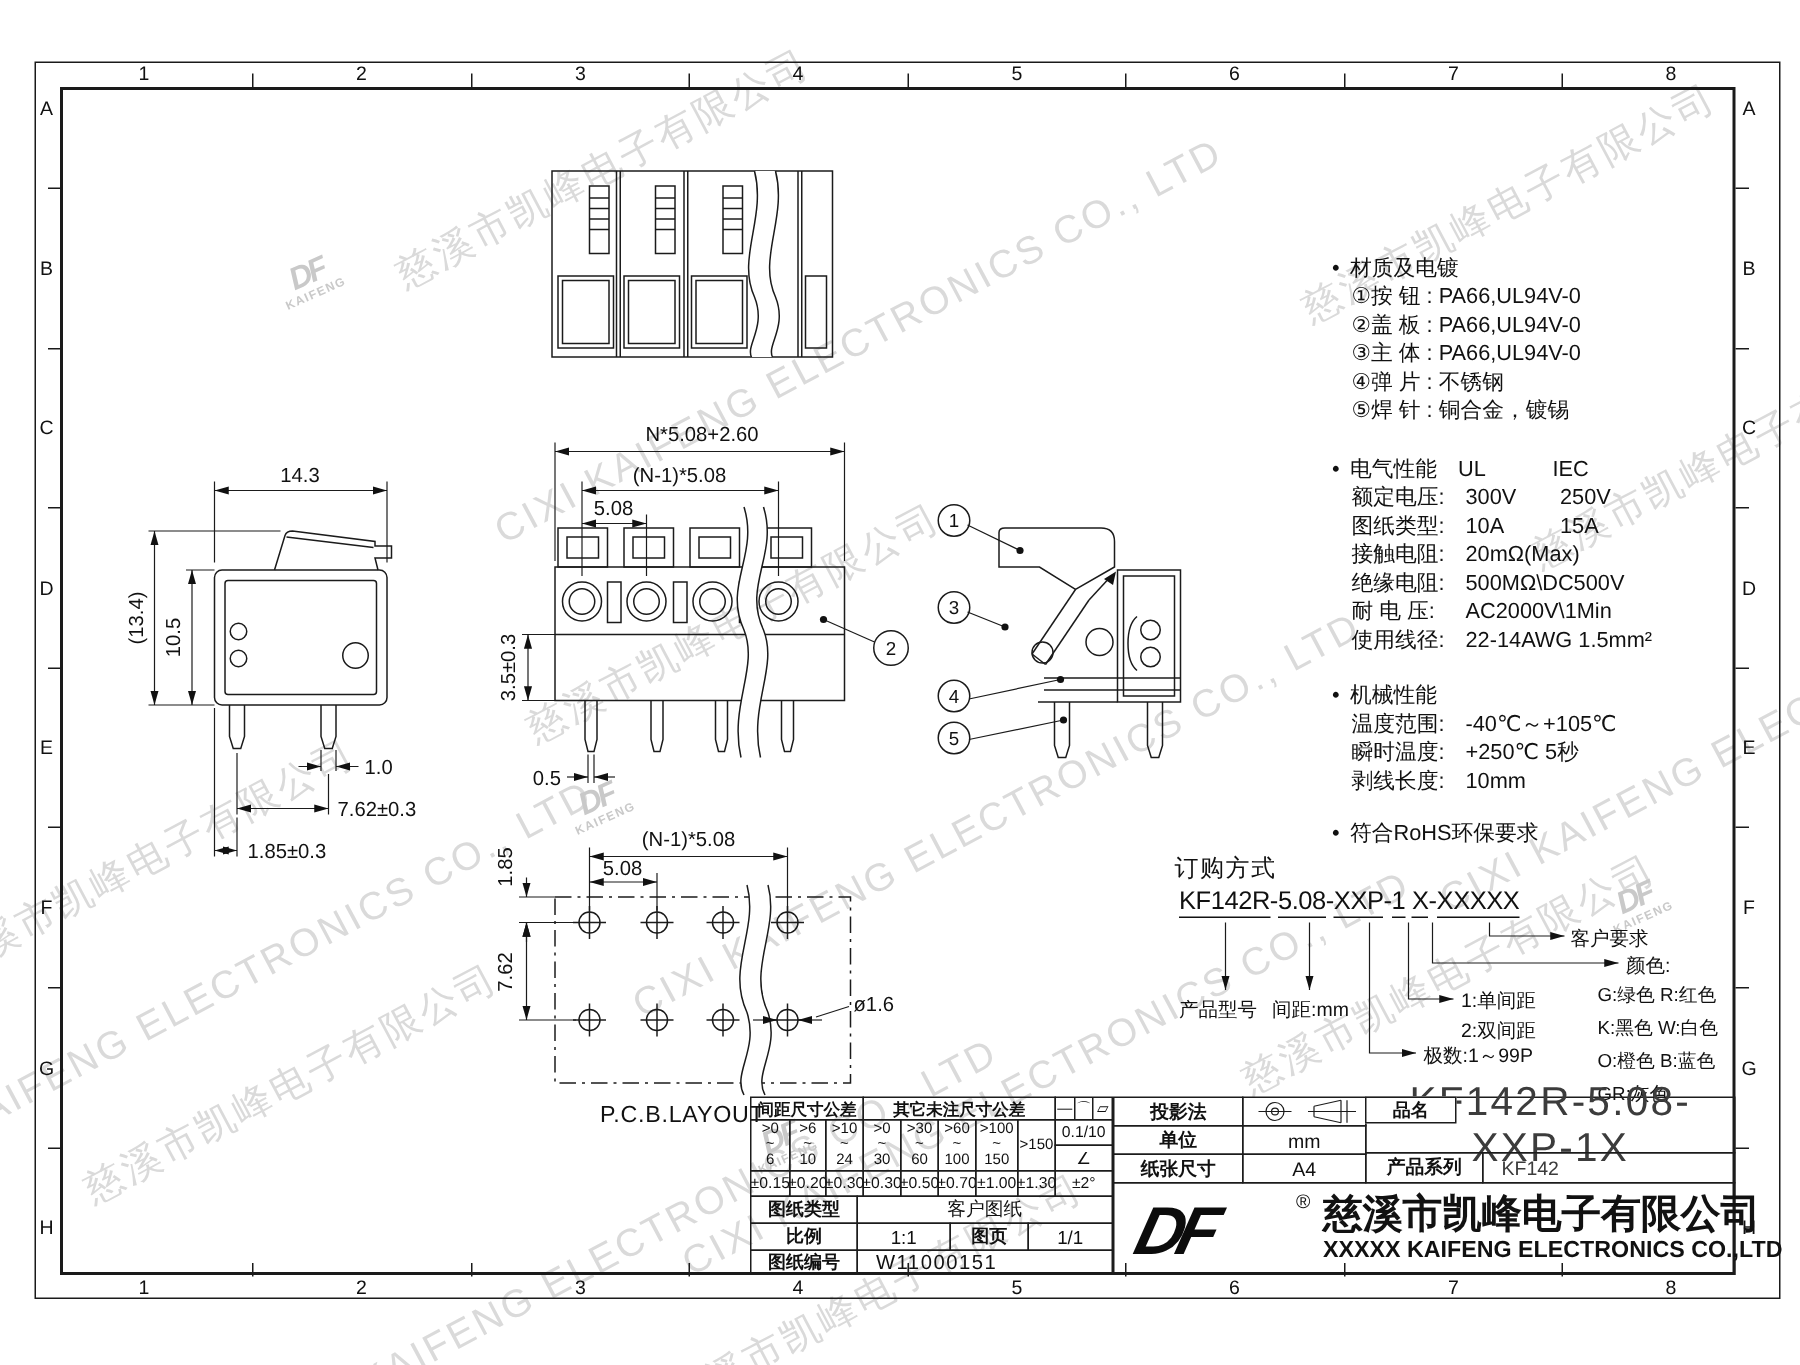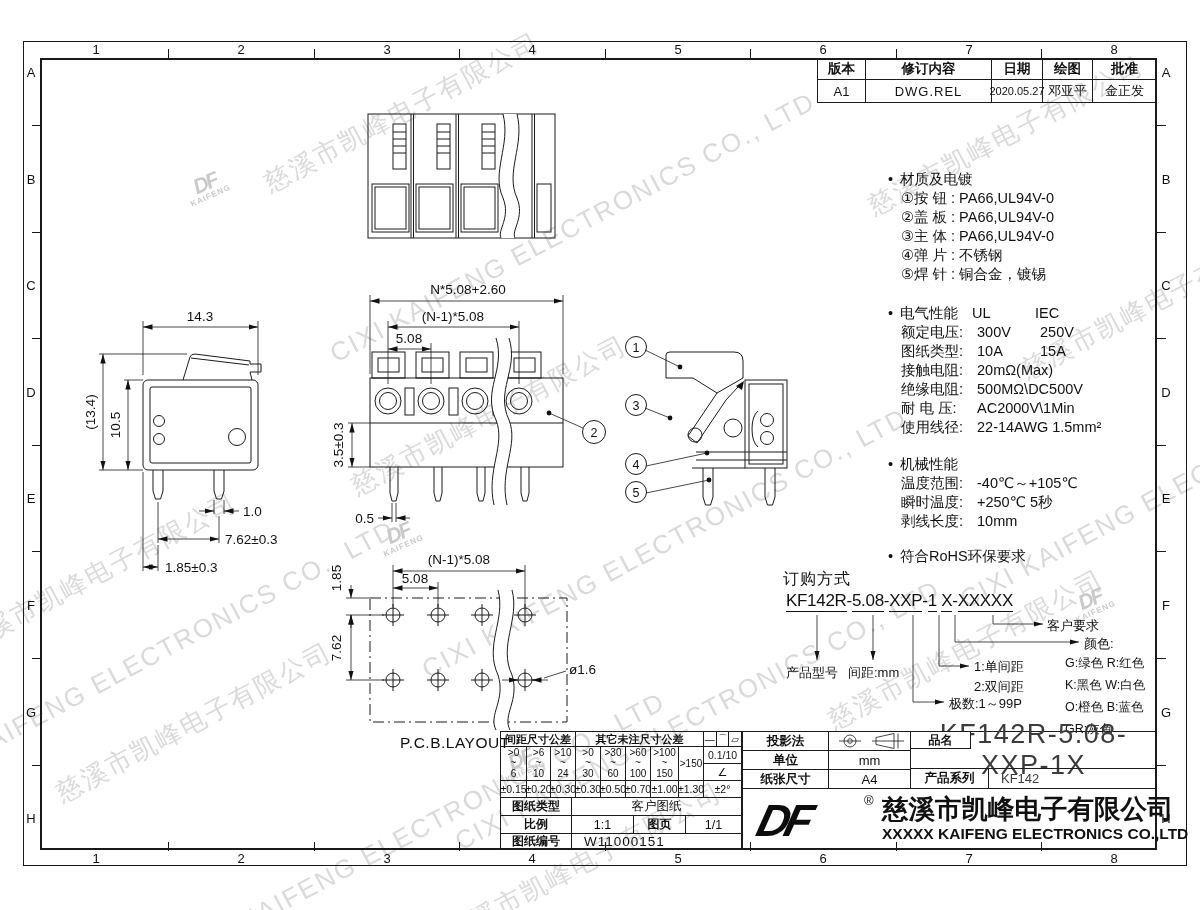--- a/index.html
+++ b/index.html
@@ -145,32 +145,20 @@
   <div class="tick" style="left:32px;top:658px;width:9px;height:1px"></div>
   <div class="tick" style="left:32px;top:765px;width:9px;height:1px"></div>
   <div class="tick" style="left:1157px;top:125px;width:9px;height:1px"></div>
   <div class="tick" style="left:1157px;top:232px;width:9px;height:1px"></div>
   <div class="tick" style="left:1157px;top:338px;width:9px;height:1px"></div>
   <div class="tick" style="left:1157px;top:445px;width:9px;height:1px"></div>
   <div class="tick" style="left:1157px;top:551px;width:9px;height:1px"></div>
   <div class="tick" style="left:1157px;top:658px;width:9px;height:1px"></div>
   <div class="tick" style="left:1157px;top:765px;width:9px;height:1px"></div>
 
-  <div class="abs" style="left:817px;top:58px;width:340px;height:45px;">
-    <div class="cell" style="left:0;top:0;width:49px;height:22px;font-size:13.5px;font-weight:600">版本</div>
-    <div class="cell" style="left:48px;top:0;width:127px;height:22px;font-size:13.5px;font-weight:600">修订内容</div>
-    <div class="cell" style="left:174px;top:0;width:52px;height:22px;font-size:13.5px;font-weight:600">日期</div>
-    <div class="cell" style="left:225px;top:0;width:51px;height:22px;font-size:13.5px;font-weight:600">绘图</div>
-    <div class="cell" style="left:275px;top:0;width:65px;height:22px;font-size:13.5px;font-weight:600">批准</div>
-    <div class="cell" style="left:0;top:21px;width:49px;height:24px;font-size:13px">A1</div>
-    <div class="cell" style="left:48px;top:21px;width:127px;height:24px;font-size:13px;letter-spacing:1px">DWG.REL</div>
-    <div class="cell" style="left:174px;top:21px;width:52px;height:24px;font-size:11px">2020.05.27</div>
-    <div class="cell" style="left:225px;top:21px;width:51px;height:24px;font-size:13px">邓亚平</div>
-    <div class="cell" style="left:275px;top:21px;width:65px;height:24px;font-size:13px">金正发</div>
-  </div>
 
   <div class="abs" style="left:862px;top:162px;width:296px;height:420px;margin-left:26px;">
     <div class="abs" style="left:0;top:8px">
       <div class="note-line"><span class="bullet">•</span><span>材质及电镀</span></div>
       <div class="note-line indent">①按 钮 : PA66,UL94V-0</div>
       <div class="note-line indent">②盖 板 : PA66,UL94V-0</div>
       <div class="note-line indent">③主 体 : PA66,UL94V-0</div>
       <div class="note-line indent">④弹 片 : 不锈钢</div>
       <div class="note-line indent">⑤焊 针 : 铜合金，镀锡</div>
     </div>

